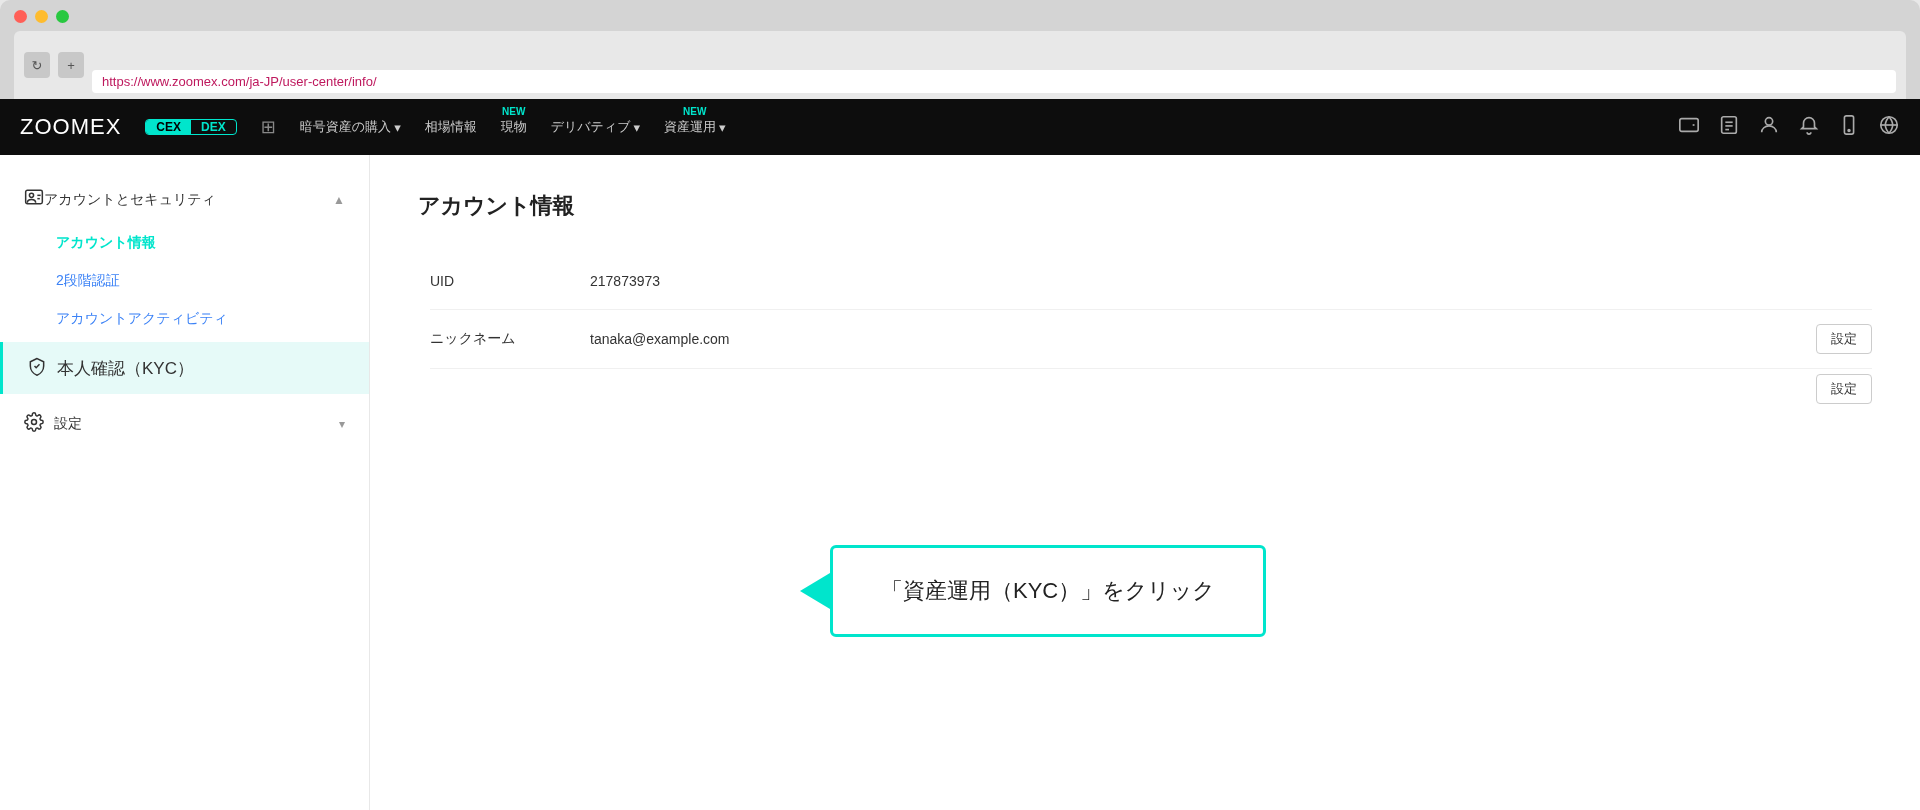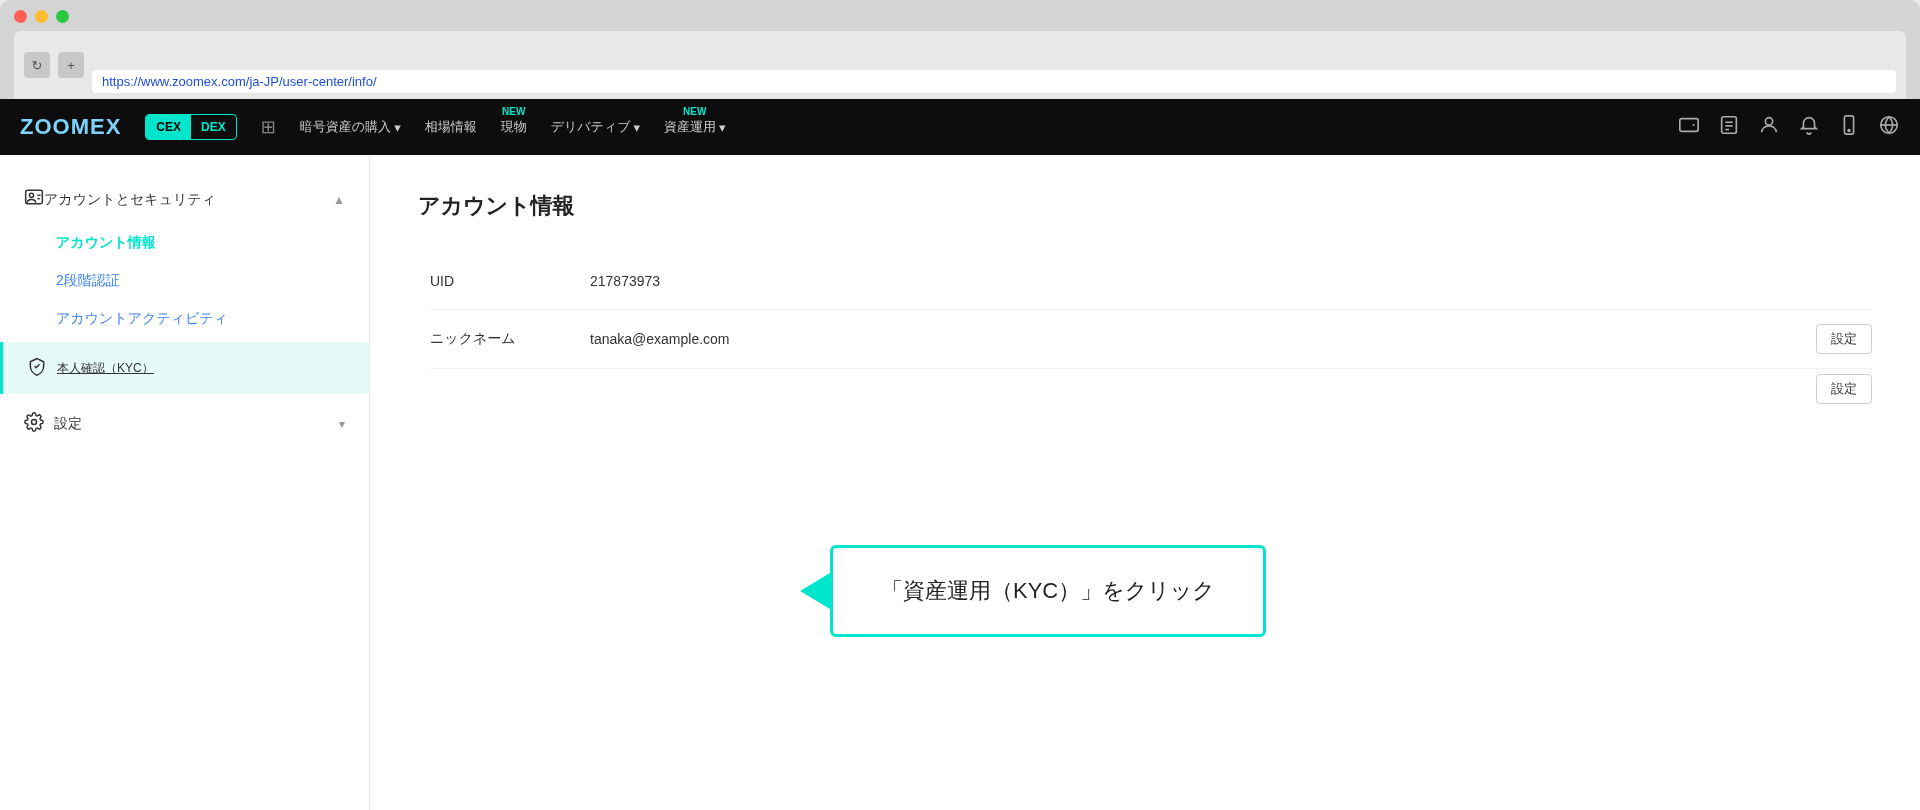--- a/index.html
+++ b/index.html
@@ -18,40 +18,40 @@
     .tl-red { background: #ff5f57; }
     .tl-yellow { background: #febc2e; }
     .tl-green { background: #28c840; }
     .browser-toolbar {
       display: flex; align-items: center; gap: 8px; background: #e8e8e8; border-radius: 6px 6px 0 0; padding: 6px 10px;
     }
     .nav-btn {
       background: #c8c8c8; border: none; border-radius: 4px; width: 26px; height: 26px; display:flex; align-items:center; justify-content:center; cursor:pointer; font-size:13px; color:#555;
     }
     .url-bar {
-      flex: 1; background: white; border: none; border-radius: 4px; padding: 4px 10px; font-size: 13px; color: #1d4ed8; outline: none; margin-top: 33px;
+      flex: 1; background: white; border: none; border-radius: 4px; padding: 4px 10px; font-size: 13px; color: #be185d; outline: none; margin-top: 33px;
     }
 
     
     .page-wrapper {
       background: white; min-height: 760px;
     }
 
     
     .top-nav {
       background: #0d0d0d; height: 56px; display: flex; align-items: center; padding: 0 20px; gap: 24px;
     }
     .logo {
       display: flex; align-items: center; gap: 8px;
     }
     .logo-text {
-      color: #7dd3fc; font-size: 22px; font-weight: 700; letter-spacing: 1px;
+      color: #ffffff; font-size: 22px; font-weight: 400; letter-spacing: 1px;
     }
     .exchange-toggle {
-      display: flex; align-items: center; border: 1.5px solid #00e5cc; border-radius: 4px; overflow: hidden; height: 26px;
+      display: flex; align-items: center; border: 1.5px solid #00e5cc; border-radius: 4px; overflow: hidden; height: 16px;
     }
     .ex-btn {
       padding: 0 10px; font-size: 12px; font-weight: 600; height: 100%; display:flex; align-items:center; cursor:pointer;
     }
     .ex-btn.active { background: #00e5cc; color: #000; }
     .ex-btn.inactive { color: #00e5cc; background: transparent; }
 
     .grid-icon { color: #888; font-size: 18px; cursor: pointer; }
 
     .nav-item {
@@ -87,21 +87,21 @@
     .sidebar-sub-item {
       padding: 10px 24px 10px 56px; font-size: 14px; color: #3b82f6; cursor: pointer;
     }
     .sidebar-sub-item.active { color: #00e5cc; font-weight: 600; }
 
     .sidebar-kyc {
       display: flex; align-items: center; gap: 10px;
       padding: 14px 24px; background: #e6faf8; border-left: 3px solid #00e5cc;
       cursor: pointer; margin: 4px 0;
     }
-    .sidebar-kyc-label { font-size: 12px; color: #333; font-weight: 500; text-decoration: underline; }
+    .sidebar-kyc-label { font-size: 17px; color: #333; font-weight: 500; }
     .sidebar-settings {
       display: flex; align-items: center; justify-content: space-between;
       padding: 14px 24px; cursor: pointer;
     }
     .sidebar-settings-left { display:flex; align-items:center; gap:10px; }
 
     
     .content-area {
       flex: 1; padding: 36px 48px; background: white; position: relative;
     }

